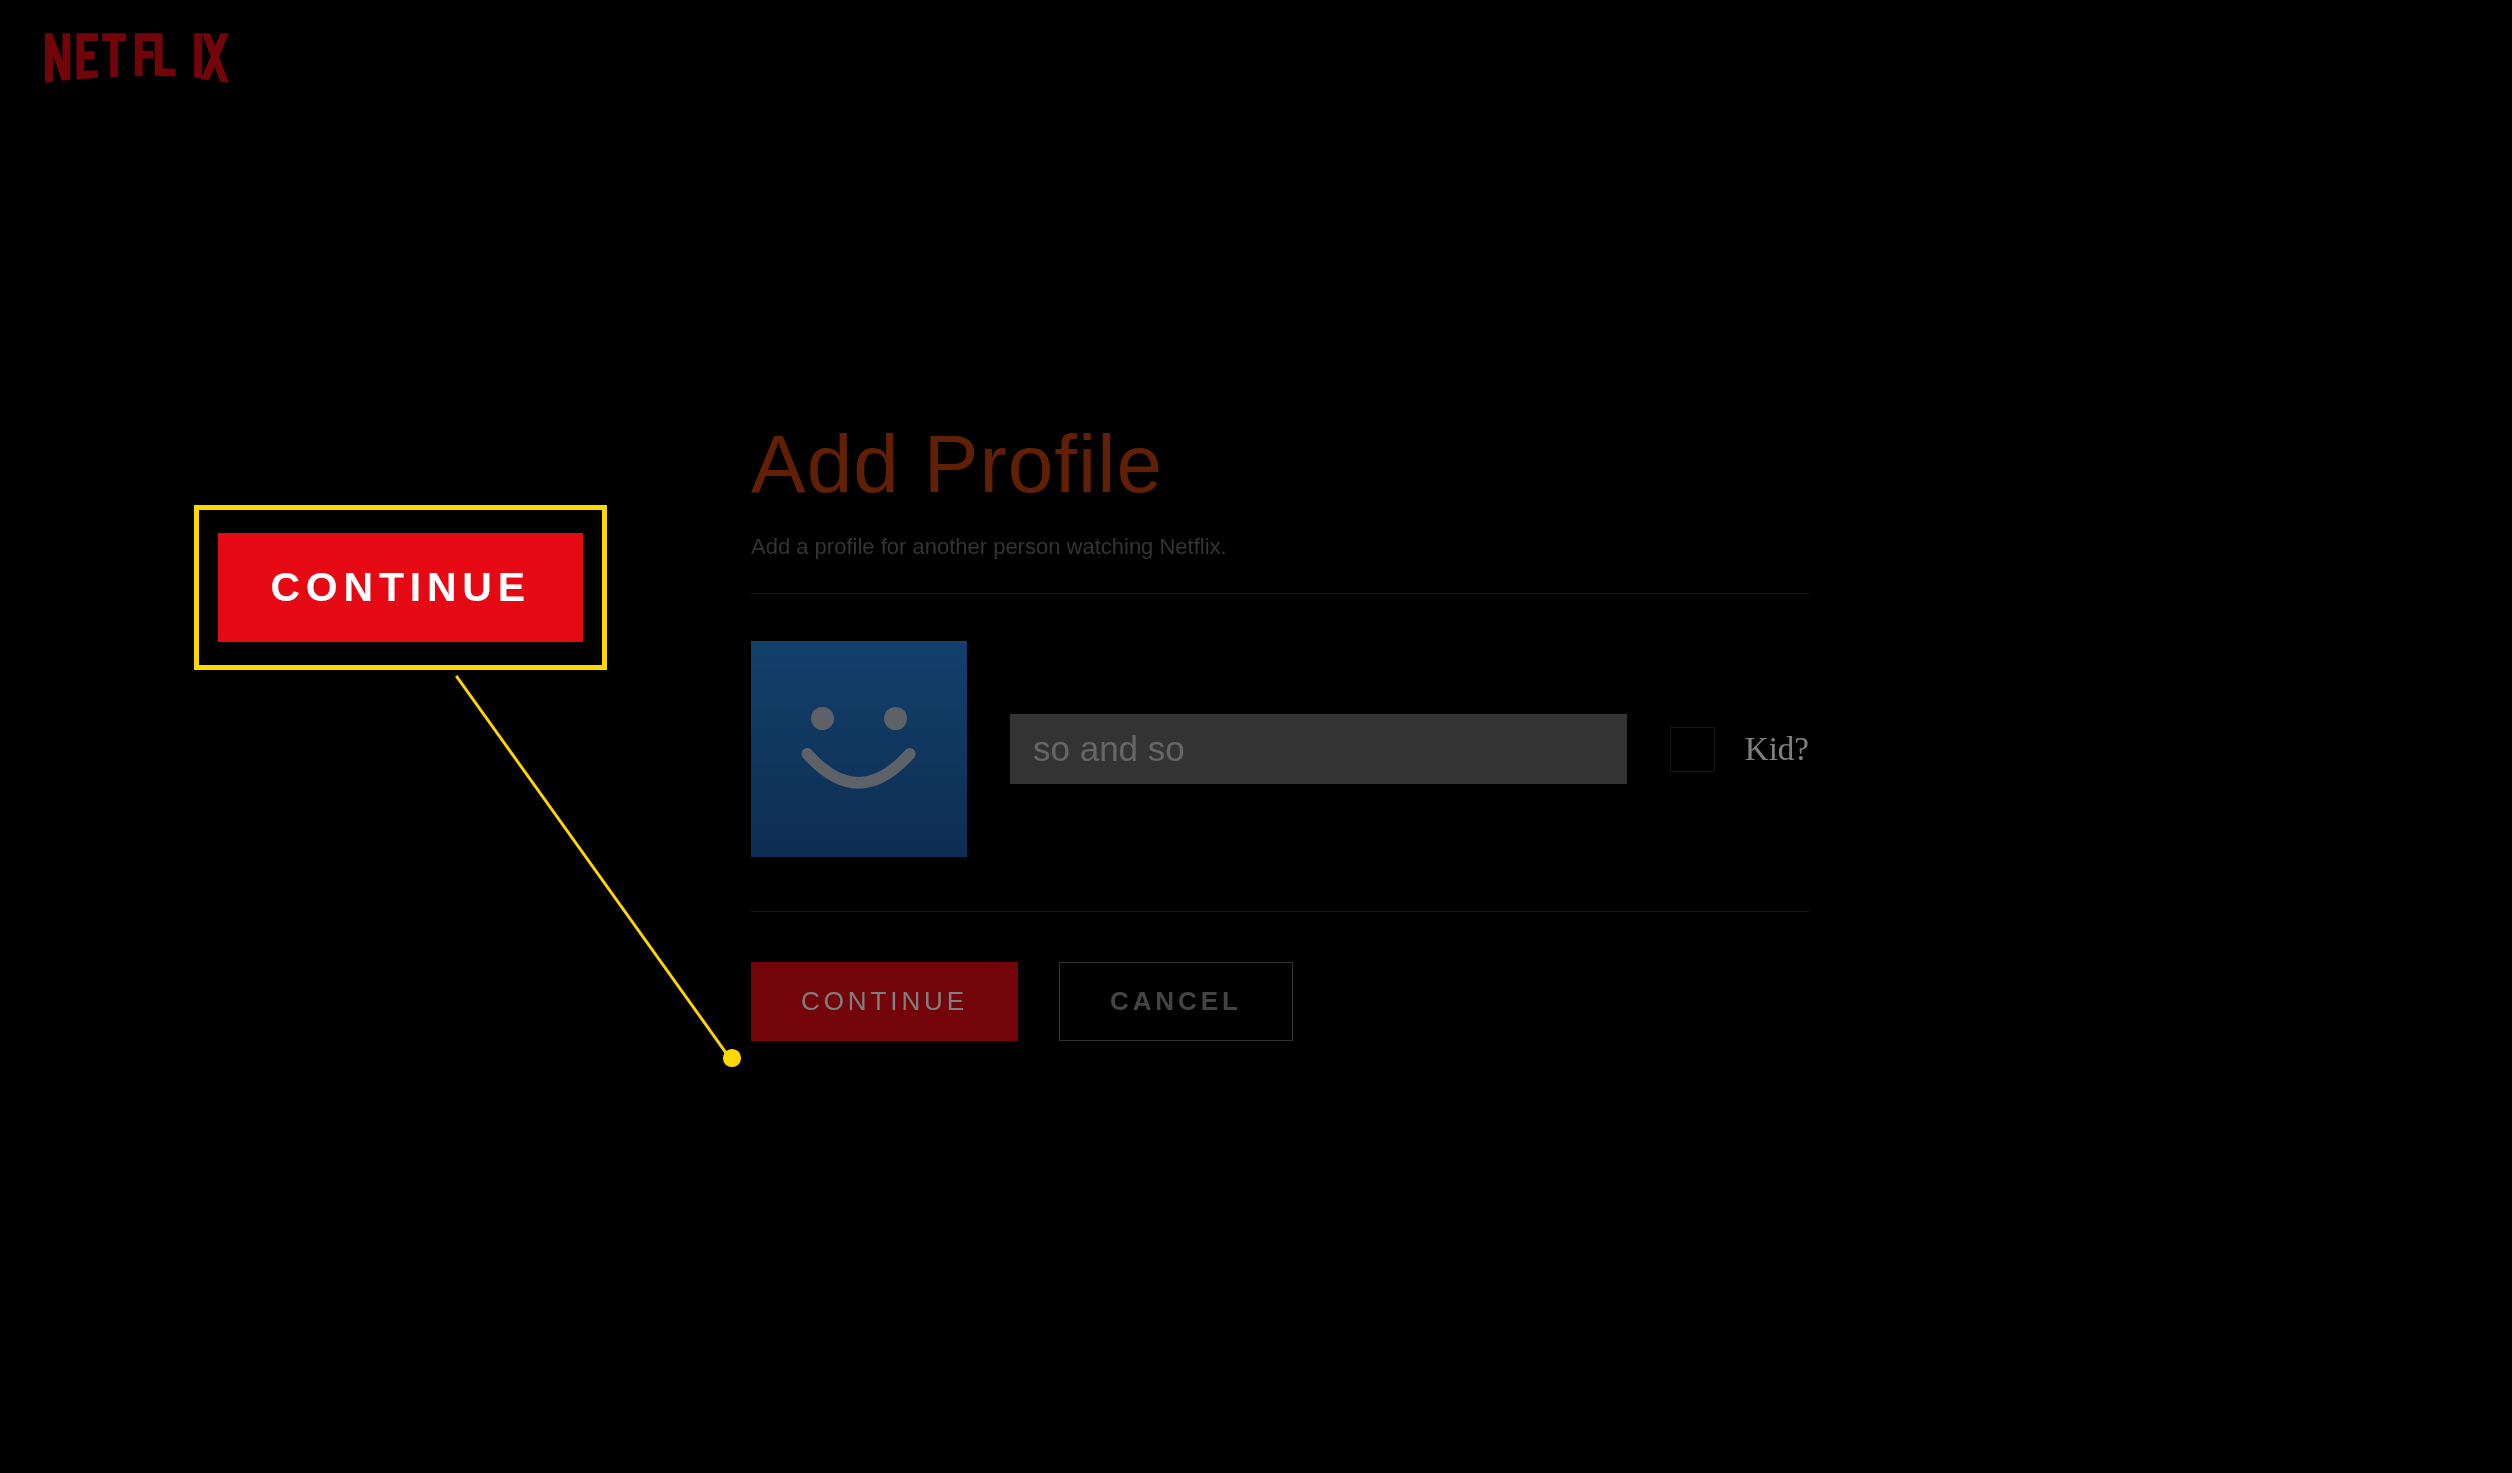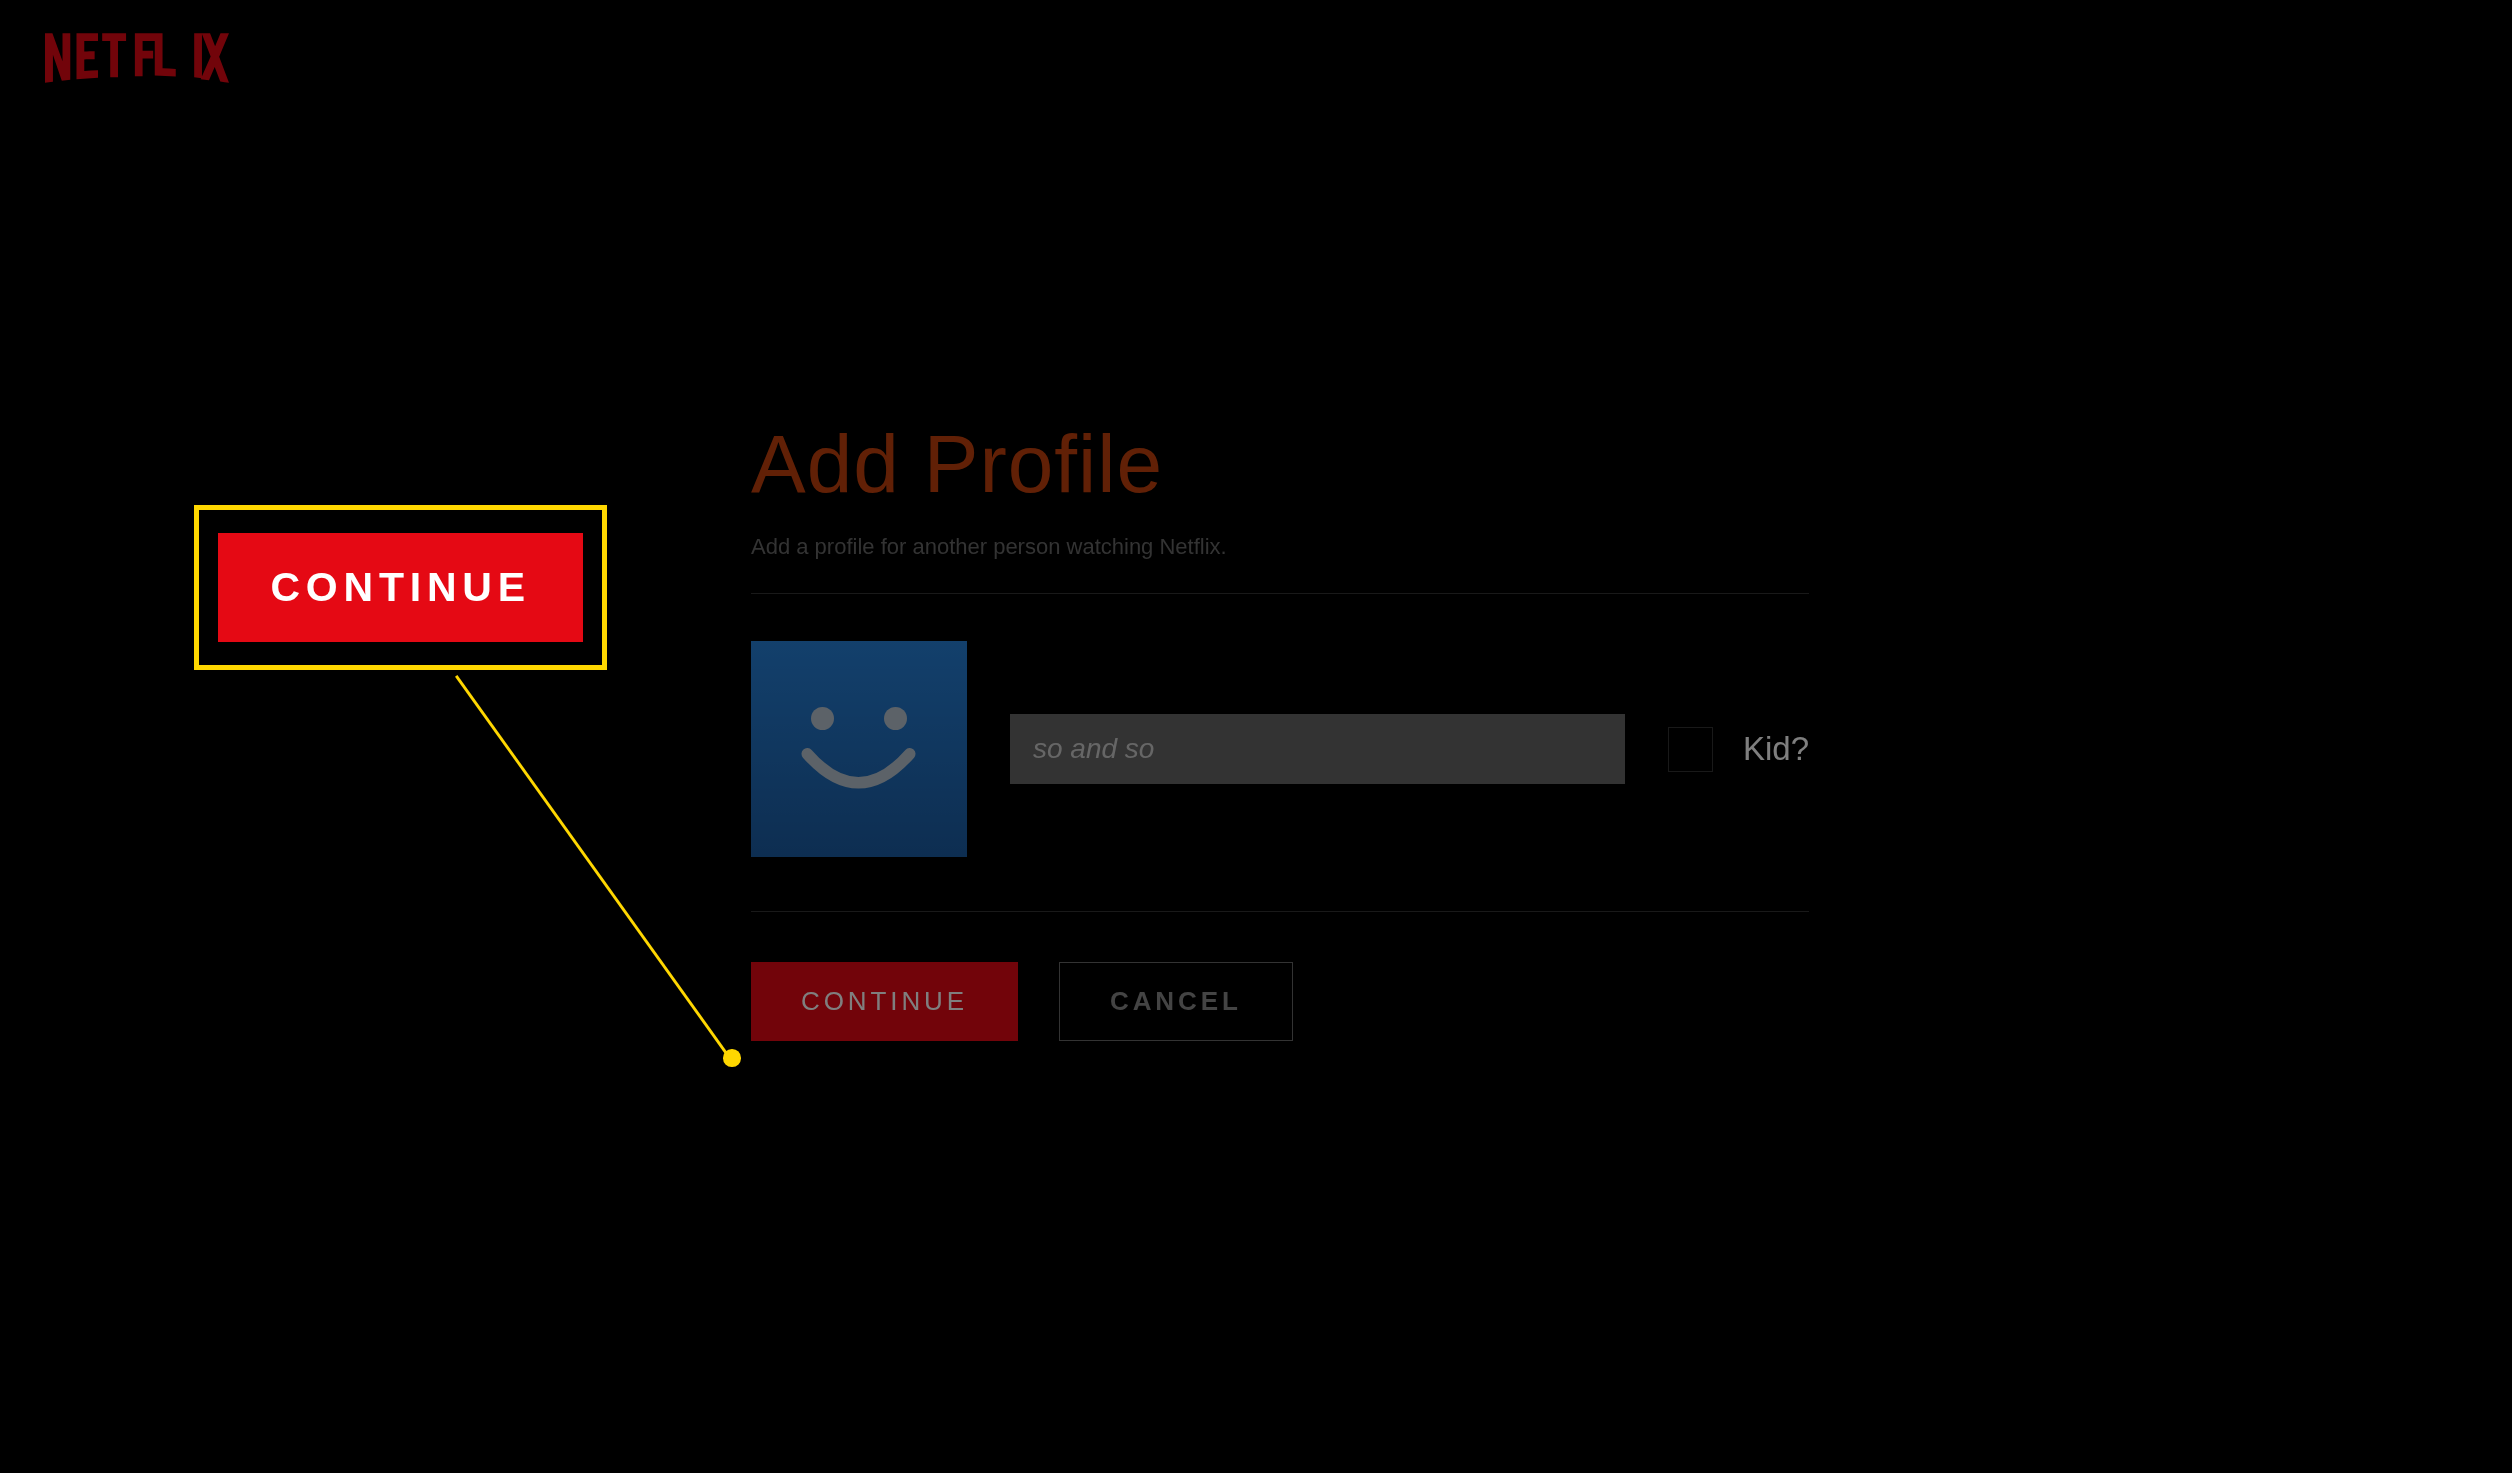--- a/index.html
+++ b/index.html
@@ -95,30 +95,30 @@
     }
     .avatar .smile svg {
       width: 100%;
       height: 100%;
     }
     .name-input {
       background: #666666;
       border: none;
       height: 70px;
       width: 631px;
-      font-size: 28px;
+      font-size: 35px;
       color: #CCCCCC;
       padding: 0 23px;
       outline: none;
-      font-style: italic;
     }
     .kid-group {
       display: flex;
       align-items: center;
       gap: 30px;
+      font-family: Liberation Serif, serif;
     }
     .kid-checkbox {
       width: 45px;
       height: 45px;
       border: 1px solid #333333;
       background: transparent;
     }
     .kid-label {
       font-size: 33px;
       color: #FFFFFF;

